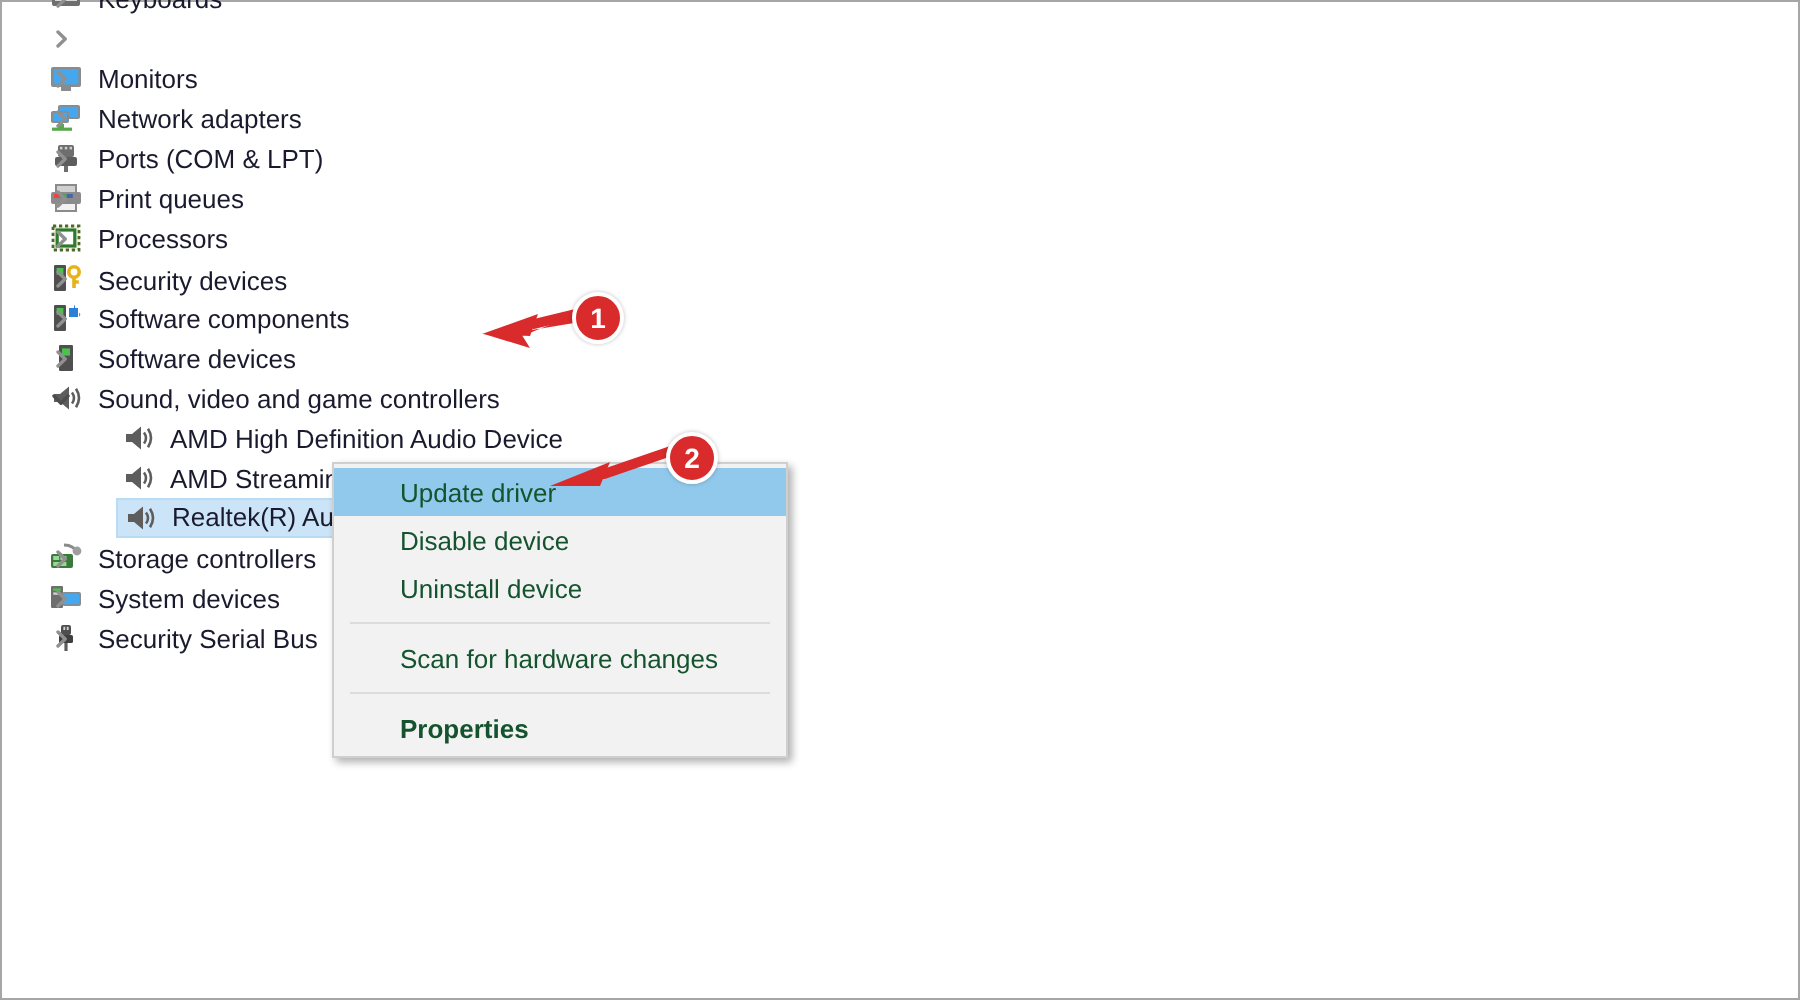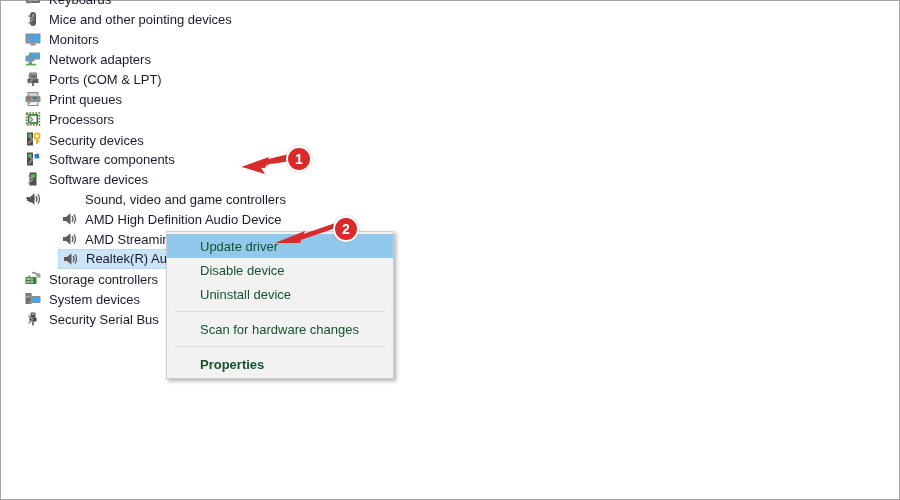--- a/index.html
+++ b/index.html
@@ -128,29 +128,20 @@
           </span>
           <span class="label">Keyboards</span>
         </span>
       </div>
       <div class="row lvl1">
         <span class="chev">
           <svg width="9" height="9" viewBox="0 0 9 9">
             <path d="M3 1 L6.6 4.5 L3 8" stroke="#909090" stroke-width="1.7" fill="none" stroke-linecap="round" stroke-linejoin="round"></path>
           </svg>
         </span>
-        <span class="sel" style="display: flex; align-items: center;">
-          <span class="ico">
-            <svg width="18" height="16" viewBox="0 0 18 16">
-              <rect x="6" y="1" width="6" height="14" rx="3" fill="#5d5d5d"></rect>
-              <rect x="8.6" y="3" width="1" height="3.5" fill="#d0d0d0"></rect>
-            </svg>
-          </span>
-          <span class="label">Mice and other pointing devices</span>
-        </span>
       </div>
       <div class="row lvl1">
         <span class="chev">
           <svg width="9" height="9" viewBox="0 0 9 9">
             <path d="M3 1 L6.6 4.5 L3 8" stroke="#909090" stroke-width="1.7" fill="none" stroke-linecap="round" stroke-linejoin="round"></path>
           </svg>
         </span>
         <span class="sel" style="display: flex; align-items: center;">
           <span class="ico">
             <svg width="18" height="16" viewBox="0 0 18 16">
@@ -289,21 +280,21 @@
           </span>
           <span class="label">Software devices</span>
         </span>
       </div>
       <div class="row lvl1">
         <span class="chev">
           <svg width="9" height="9" viewBox="0 0 9 9">
             <path d="M1 3 L4.5 6.6 L8 3" stroke="#4d4d4d" stroke-width="1.7" fill="none" stroke-linecap="round" stroke-linejoin="round"></path>
           </svg>
         </span>
-        <span class="sel" style="display: flex; align-items: center; gap: 36px;">
+        <span class="sel" style="display: flex; align-items: center;">
           <span class="ico">
             <svg width="18" height="16" viewBox="0 0 18 16">
               <path d="M3 6 h3 l4.5 -3.8 v11.6 L6 10 H3 Z" fill="#5d5d5d"></path>
               <path d="M12 5.2 q2 2.8 0 5.6" stroke="#5d5d5d" stroke-width="1.3" fill="none"></path>
               <path d="M14 3.4 q3 4.6 0 9.2" stroke="#5d5d5d" stroke-width="1.3" fill="none"></path>
             </svg>
           </span>
           <span class="label">Sound, video and game controllers</span>
         </span>
       </div>

